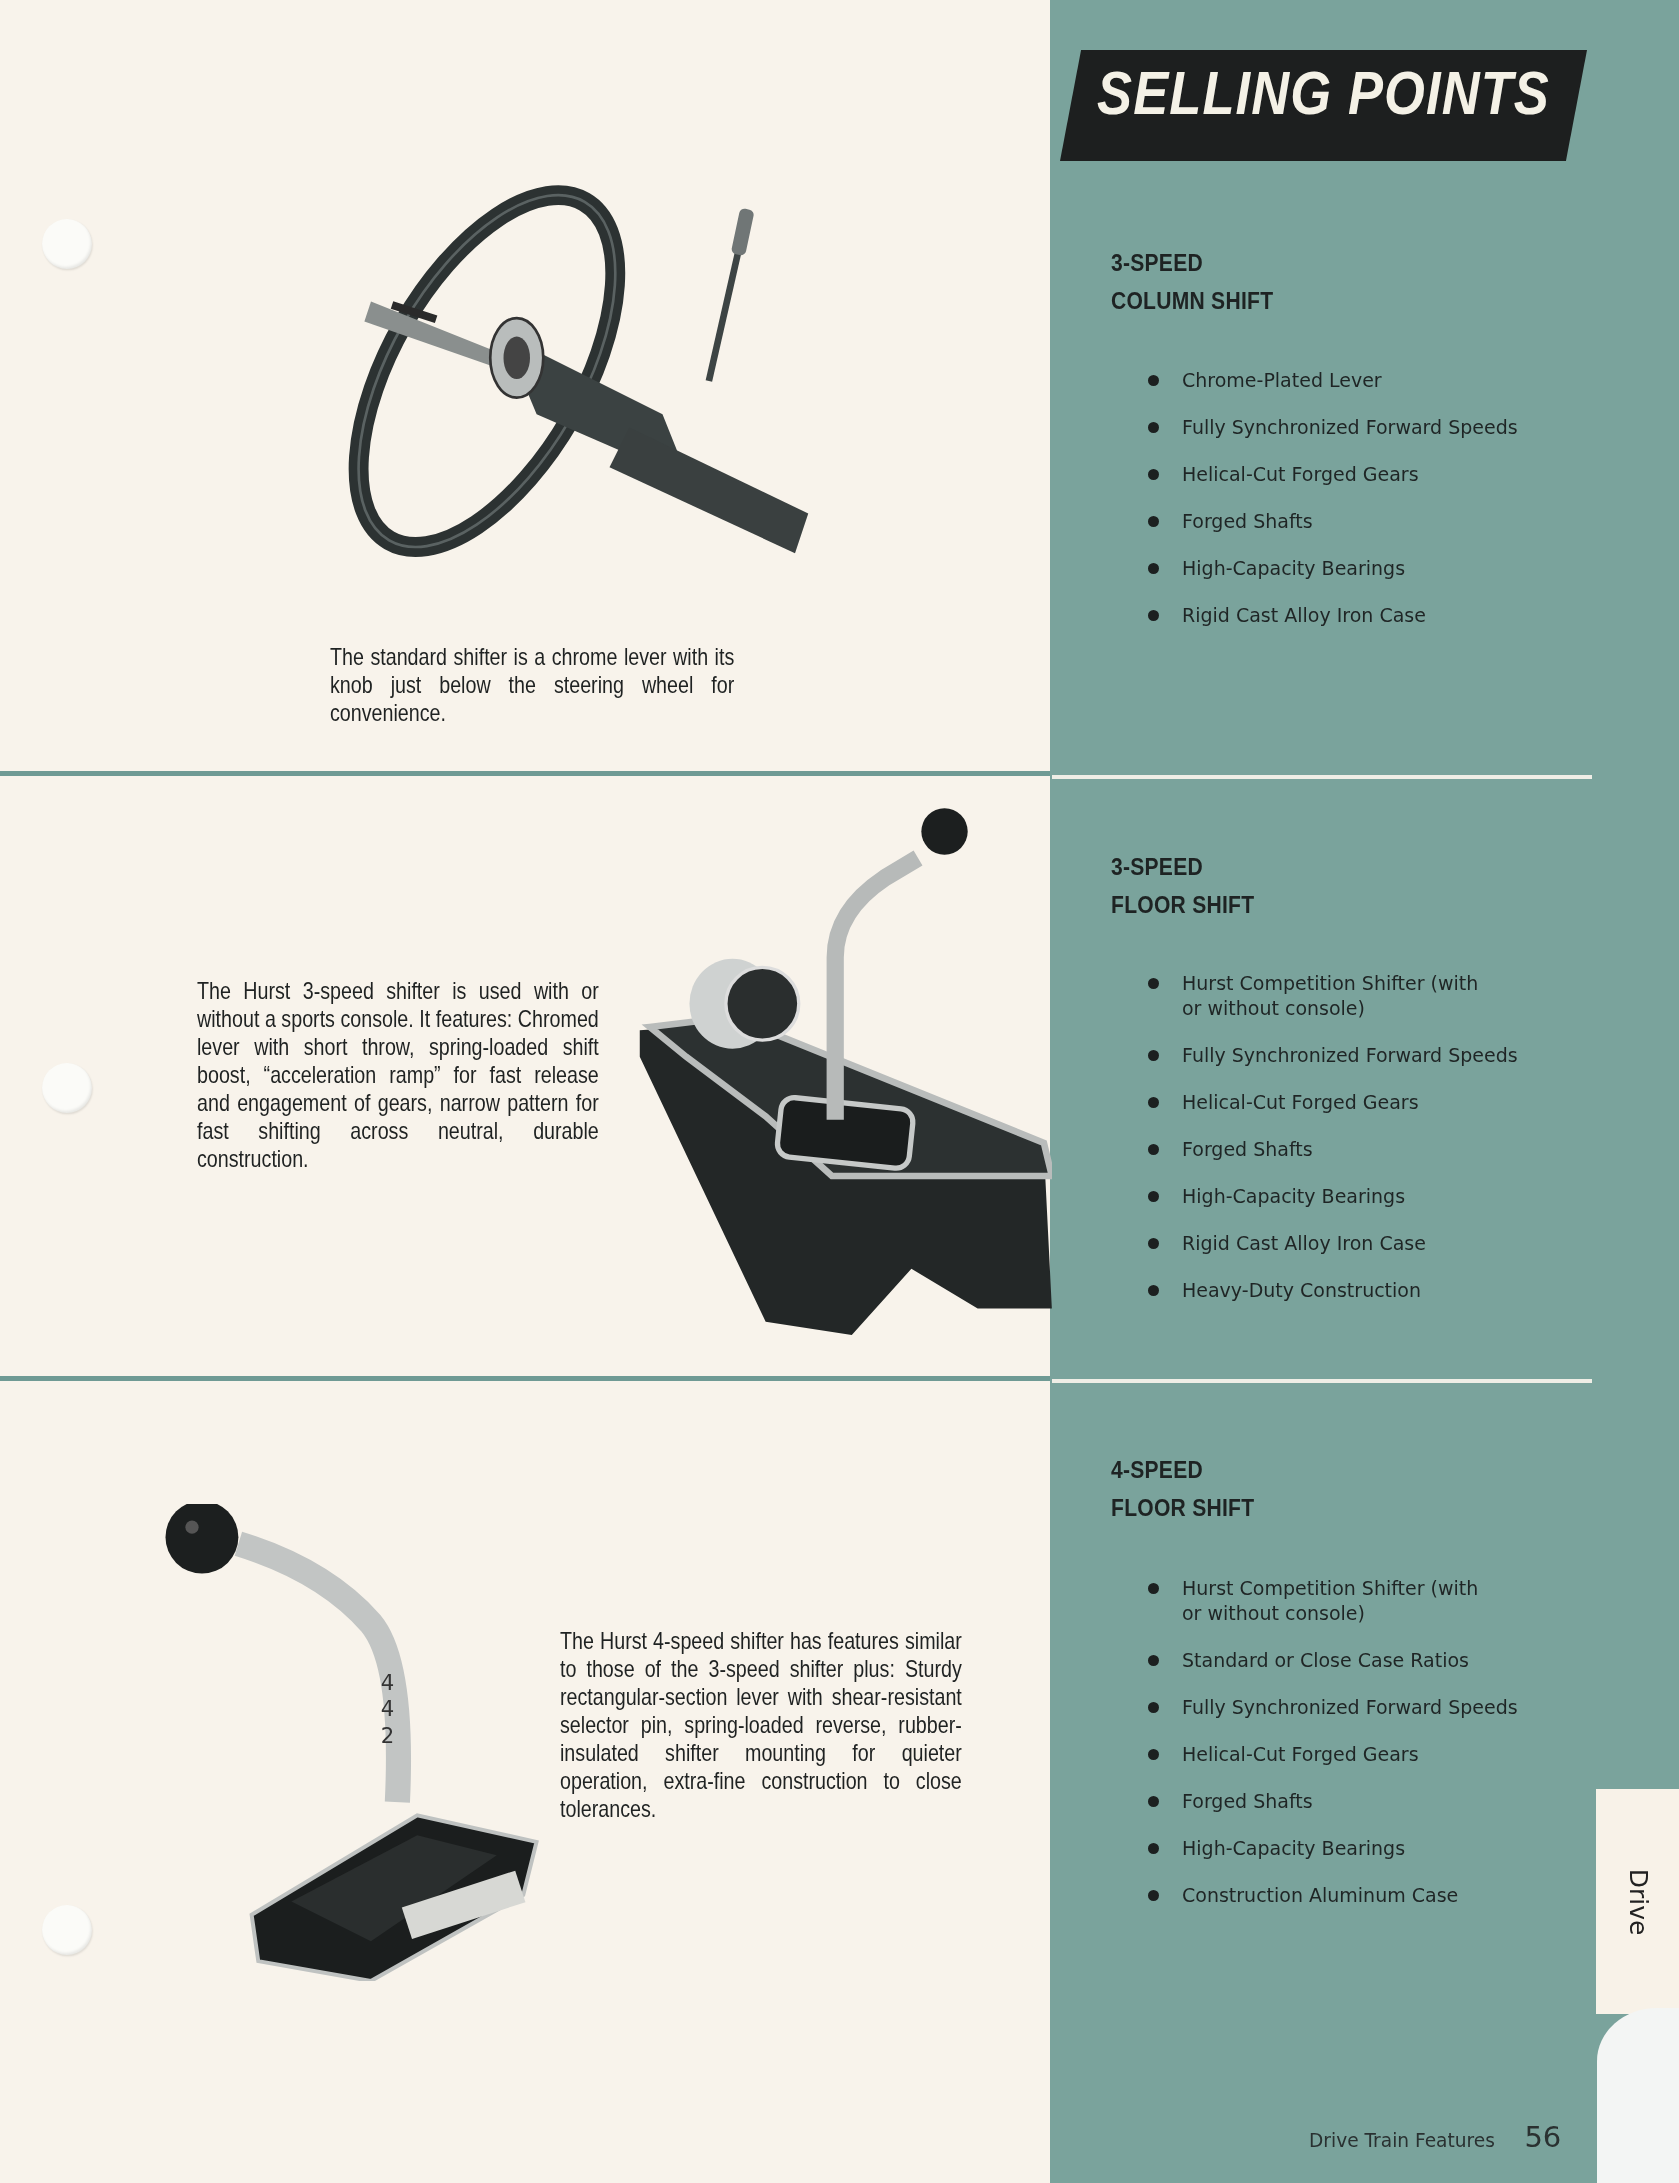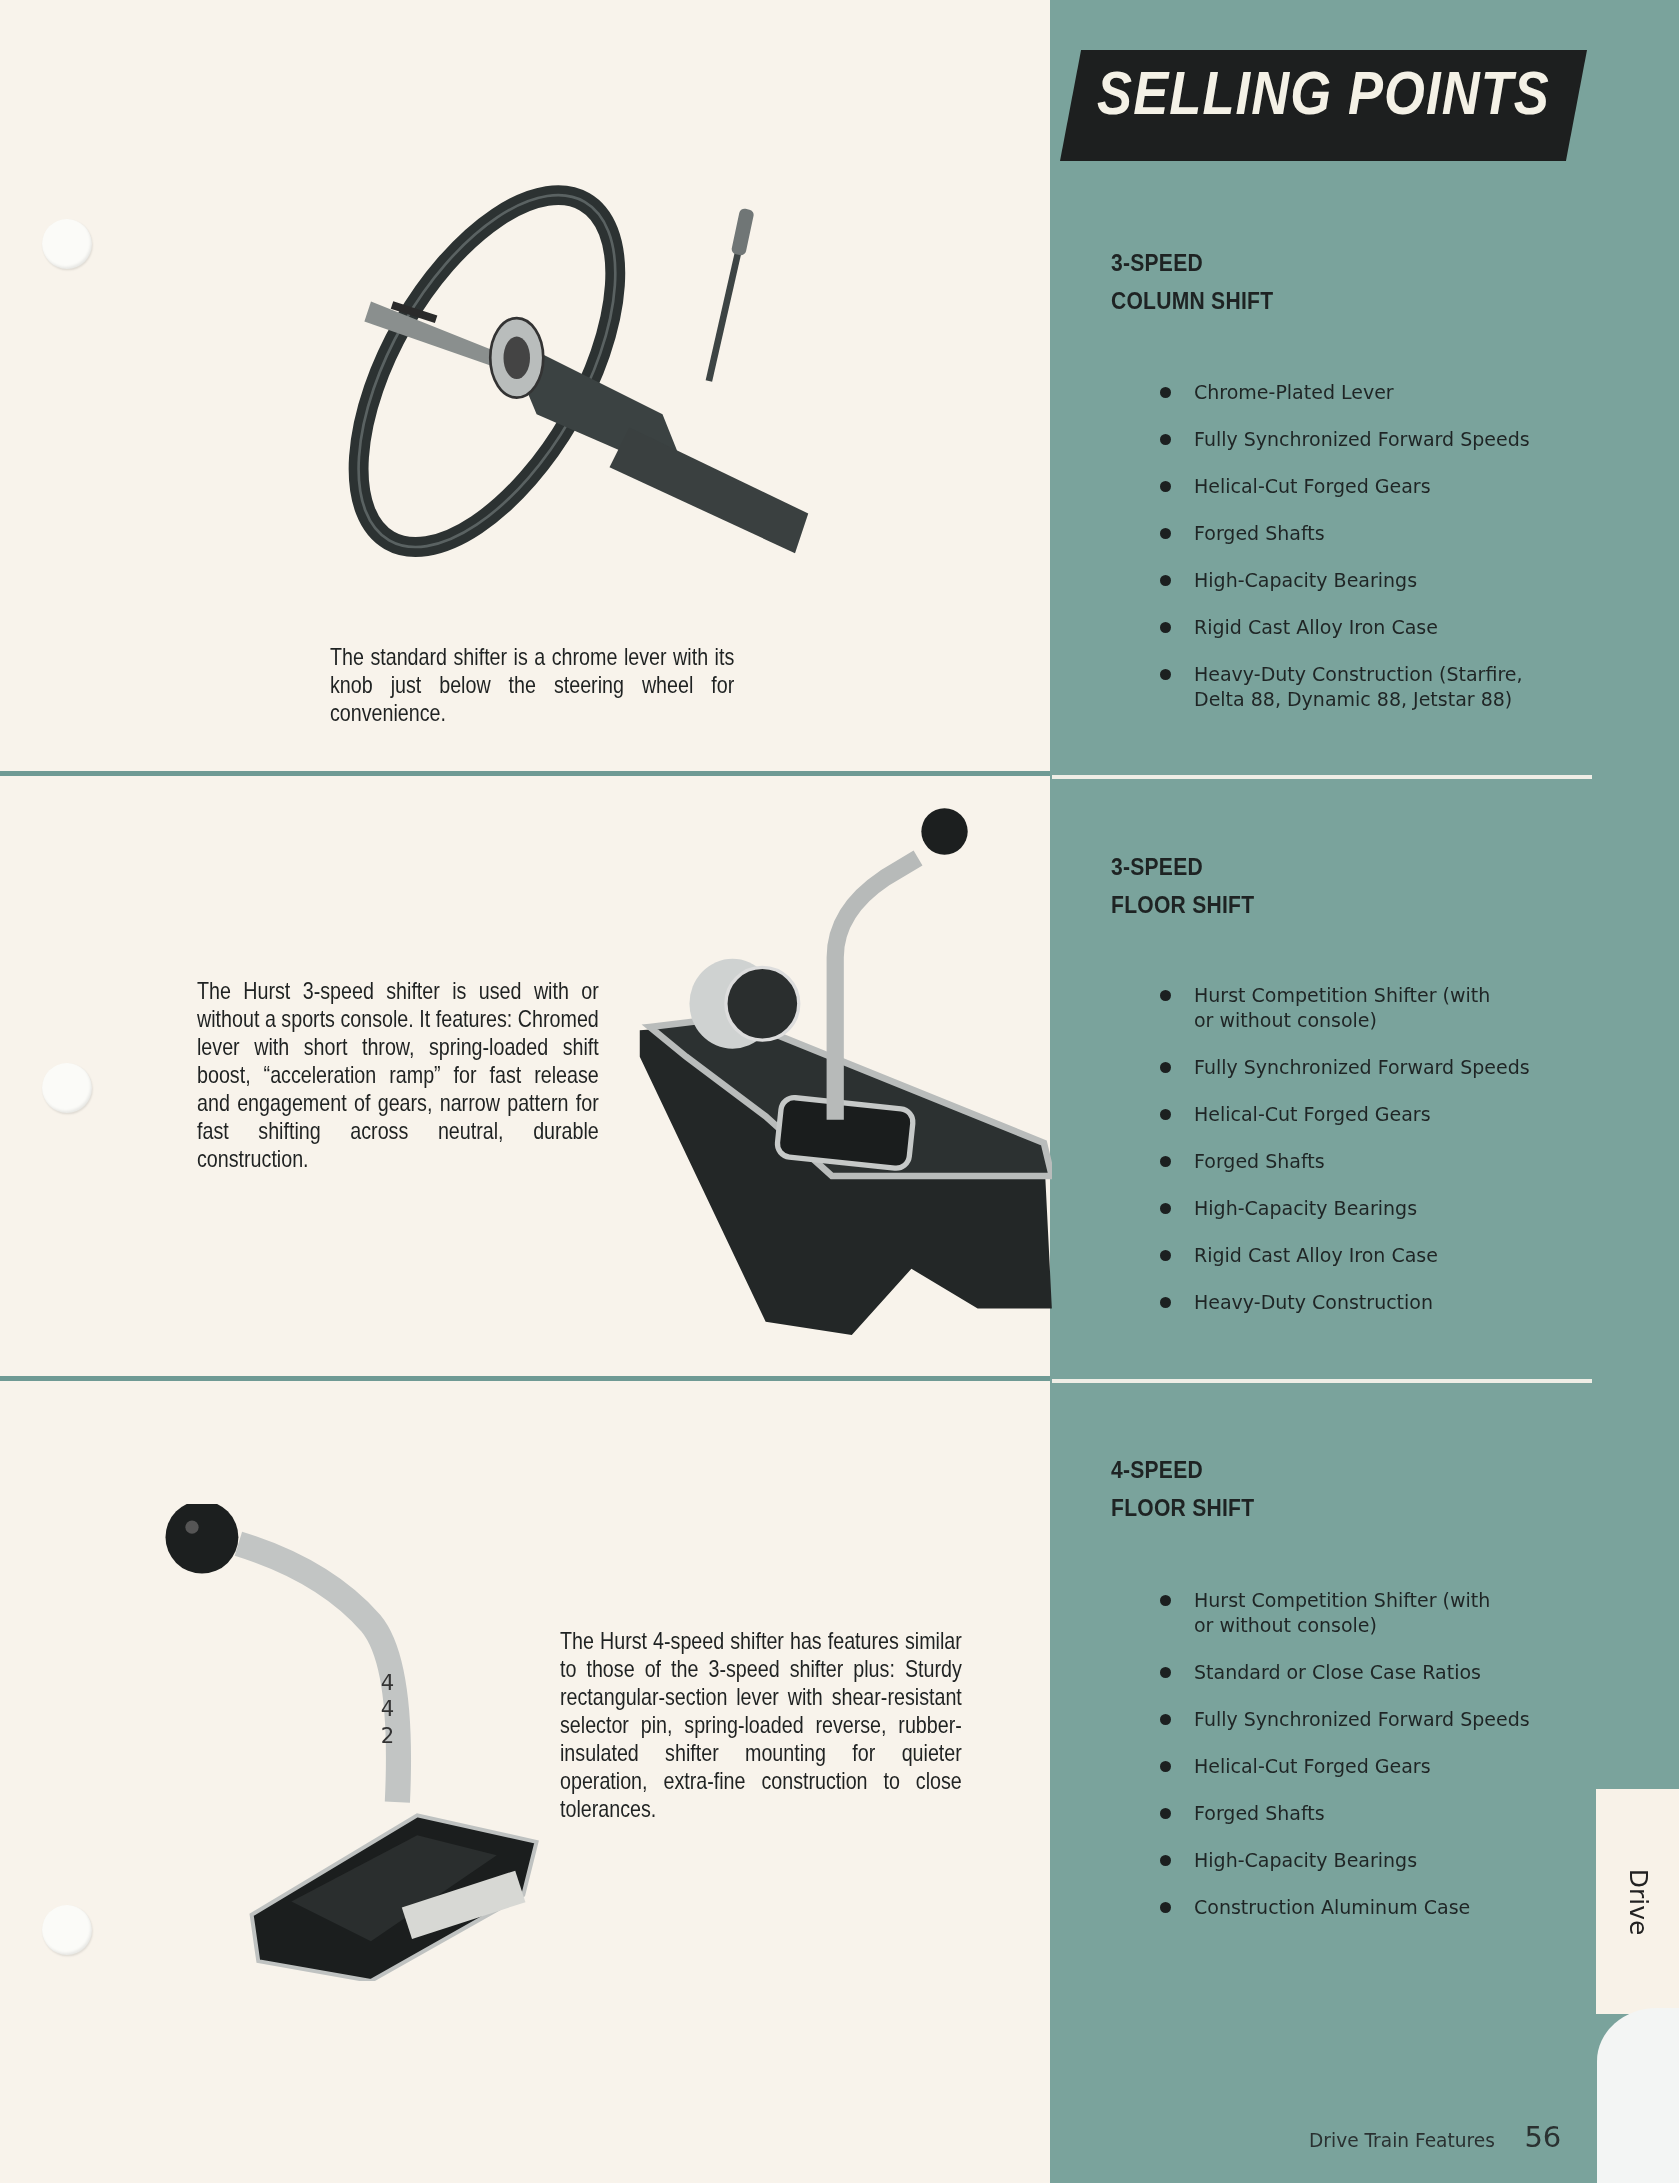--- a/index.html
+++ b/index.html
@@ -19,21 +19,21 @@
 
   .banner { position: absolute; left: 1060px; top: 50px; width: 527px; height: 111px; }
   .banner-shape { position: absolute; inset: 0; background: #1d1f1f; clip-path: polygon(4% 0, 100% 0, 96% 100%, 0 100%); }
   .banner-text { position: absolute; left: 0; right: 0; top: 8px; text-align: center; color: #f4f1e6;
     font-family: "Liberation Sans", sans-serif; font-weight: bold; font-style: italic; font-size: 61px;
     letter-spacing: 1.3px; transform: scaleX(0.86); }
 
   .section-title { position: absolute; left: 1111px; font-family: "Liberation Sans", sans-serif; font-weight: bold;
     color: #1e2323; font-size: 24.5px; line-height: 38px; transform: scaleX(0.86); transform-origin: left top; letter-spacing: 0.3px; }
 
-  .feature-list { position: absolute; left: 1146px; margin: 12px; padding: 0; list-style: none; color: #1f2525;
+  .feature-list { position: absolute; left: 1146px; margin: 0; padding: 0; list-style: none; color: #1f2525;
     font-family: "DejaVu Sans", sans-serif; font-size: 19px; }
   .feature-list li { position: relative; padding-left: 36px; line-height: 25px; margin-bottom: 22px; }
   .feature-list li .bullet { position: absolute; left: 2px; top: 6.6px; width: 11.3px; height: 11.3px; border-radius: 50%; background: #1c2020; }
 
   .caption { position: absolute; color: #1f2222; font-family: "Liberation Sans", sans-serif; font-size: 24px; line-height: 28px;
     text-align: justify; text-align-last: left; transform: scaleX(0.82); transform-origin: left top; }
 
   .illustration { position: absolute; }
 
   .footer { position: absolute; top: 2120px; left: 1309px; color: #2a3131; }
@@ -69,21 +69,20 @@
   <div>3-SPEED</div>
   <div>COLUMN SHIFT</div>
 </div>
 <ul class="feature-list" style="top:368px;">
   <li><span class="bullet"></span><span>Chrome-Plated  Lever</span></li>
   <li><span class="bullet"></span><span>Fully Synchronized Forward Speeds</span></li>
   <li><span class="bullet"></span><span>Helical-Cut Forged Gears</span></li>
   <li><span class="bullet"></span><span>Forged Shafts</span></li>
   <li><span class="bullet"></span><span>High-Capacity Bearings</span></li>
   <li><span class="bullet"></span><span>Rigid Cast Alloy Iron Case</span></li>
-  <li style="width:371px;"><span class="bullet"></span><span>Heavy-Duty Construction (Starfire, Delta 88, Dynamic 88, Jetstar 88)</span></li>
 </ul>
 
 <svg class="illustration" style="left:318px;top:169px;" width="530" height="424" viewBox="0 0 800 640">
   <g fill="none">
     <ellipse cx="255" cy="305" rx="145" ry="295" transform="rotate(30 255 305)" stroke="#2c3232" stroke-width="30"></ellipse>
     <ellipse cx="255" cy="305" rx="145" ry="295" transform="rotate(30 255 305)" stroke="#5a6262" stroke-width="4"></ellipse>
   </g>
   <polygon points="80,200 280,280 270,300 70,230" fill="#8a8f8e"></polygon>
   <rect x="110" y="210" width="70" height="12" fill="#2a2a2a" transform="rotate(18 145 216)"></rect>
   <polygon points="280,250 520,370 560,470 330,370" fill="#3b4242"></polygon>

